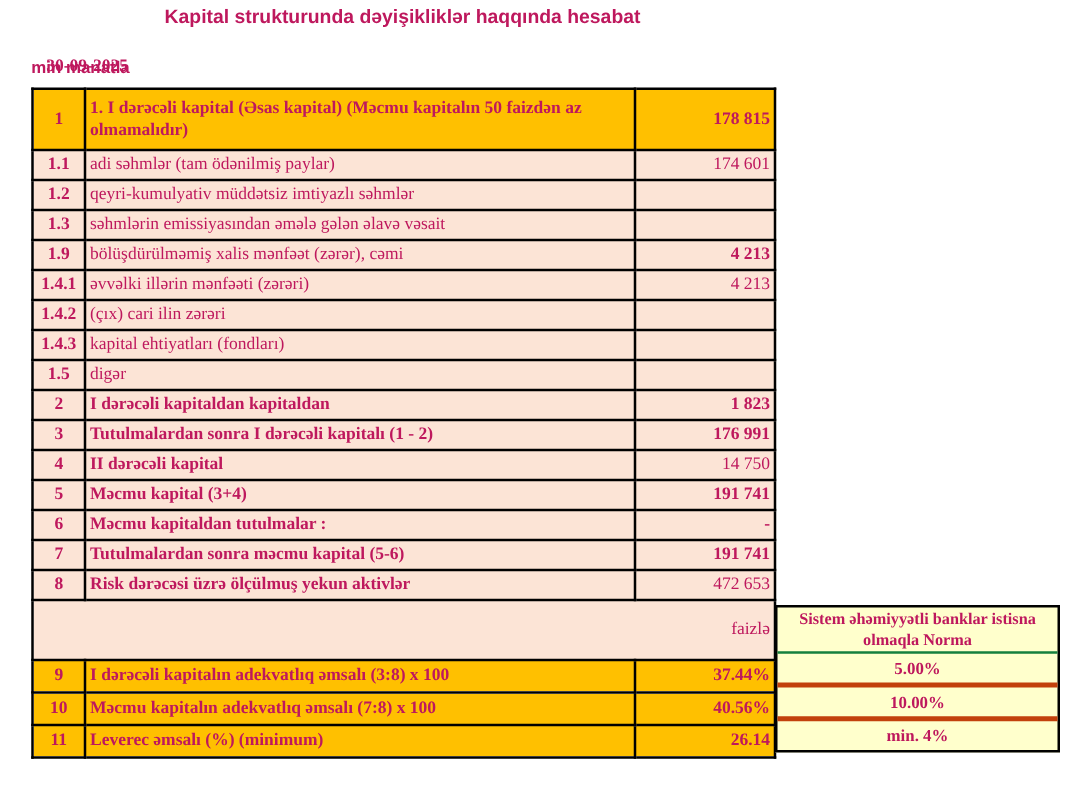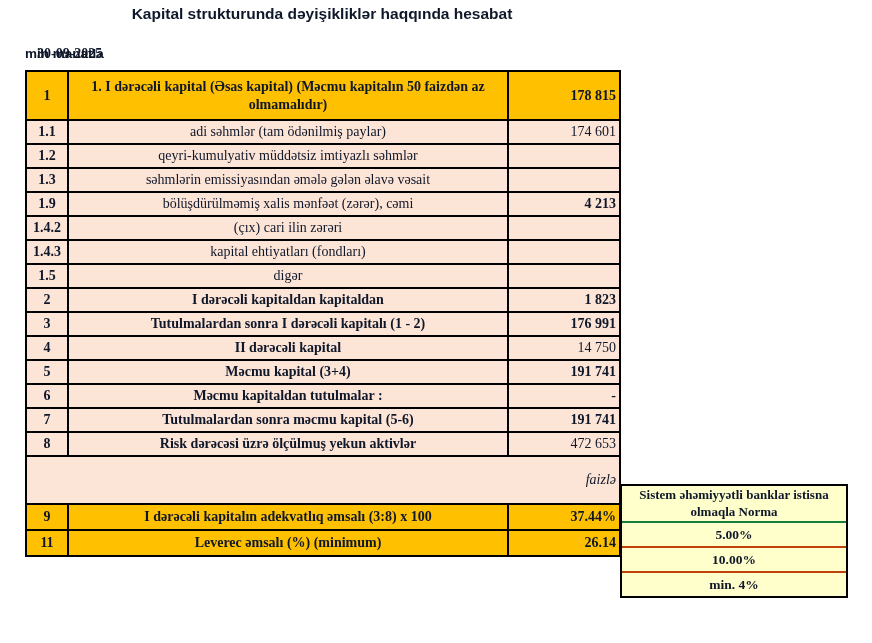--- a/index.html
+++ b/index.html
@@ -7,21 +7,21 @@
     padding: 0;
     background: #ffffff;
   }
   .page {
     position: relative;
     width: 872px;
     height: 617px;
     background: #ffffff;
     overflow: hidden;
     font-family: "Liberation Serif", "DejaVu Serif", serif;
-    color: #0f172a;
+    color: #be185d;
   }
   .report-title {
     position: absolute;
     left: 25px;
     top: 5px;
     width: 594px;
     text-align: center;
     font-family: "Liberation Sans", "DejaVu Sans", sans-serif;
     font-weight: bold;
     font-size: 15.5px;
@@ -60,39 +60,38 @@
     overflow: hidden;
     vertical-align: middle;
   }
   td.cell-num {
     text-align: center;
     font-weight: bold;
     font-size: 13px;
     padding: 0 1px;
   }
   td.cell-label {
-    text-align: center;
+    text-align: left;
     padding-left: 4px;
     line-height: 1.22;
   }
   td.cell-value {
     text-align: right;
     padding-right: 4px;
     font-size: 13.5px;
   }
   td.cell-value.bold { font-weight: bold; }
   tr.row-orange { background: #FFC000; height: 49px; }
   tr.row-orange td.cell-label { font-weight: bold; }
   tr.row-sub { background: #FCE4D6; height: 24px; }
   tr.row-main { background: #FCE4D6; height: 24px; }
   tr.row-main td.cell-label { font-weight: bold; }
   tr.row-note { background: #FCE4D6; height: 48px; }
   td.cell-note {
     text-align: right;
-    font-style: italic;
     padding-right: 9px;
     font-size: 14px;
     margin-left: 33px;
   }
   tr.row-ratio { background: #FFC000; height: 26px; }
   tr.row-ratio td.cell-label { font-weight: bold; }
   .norm-box {
     position: absolute;
     left: 620px;
     top: 484px;
@@ -112,21 +111,21 @@
     line-height: 1.3;
     padding: 1px 6px;
     box-sizing: border-box;
   }
   .norm-cell {
     height: 23px;
     line-height: 23px;
     text-align: center;
     font-weight: bold;
     font-size: 13.5px;
-    border-bottom: 2px solid #c2410c;
+    border-bottom: 4px solid #c2410c;
   }
   .norm-cell:last-child { border-bottom: none; }
 </style>
 </head>
 <body>
 
 <div class="page">
 
   <div class="report-title">Kapital strukturunda dəyişikliklər haqqında hesabat</div>
 
@@ -160,20 +159,25 @@
           <td class="cell-num">1.3</td>
           <td class="cell-label">səhmlərin emissiyasından əmələ gələn  əlavə vəsait</td>
           <td class="cell-value"></td>
         </tr>
         <tr class="row-sub">
           <td class="cell-num">1.9</td>
           <td class="cell-label">bölüşdürülməmiş xalis mənfəət (zərər), cəmi</td>
           <td class="cell-value bold">4 213</td>
         </tr>
         <tr class="row-sub">
+          <td class="cell-num">1.4.1</td>
+          <td class="cell-label">əvvəlki illərin mənfəəti (zərəri)</td>
+          <td class="cell-value">4 213</td>
+        </tr>
+        <tr class="row-sub">
           <td class="cell-num">1.4.2</td>
           <td class="cell-label">(çıx) cari ilin zərəri</td>
           <td class="cell-value"></td>
         </tr>
         <tr class="row-sub">
           <td class="cell-num">1.4.3</td>
           <td class="cell-label">kapital ehtiyatları (fondları)</td>
           <td class="cell-value"></td>
         </tr>
         <tr class="row-sub">
@@ -216,20 +220,25 @@
           <td class="cell-label">Risk dərəcəsi üzrə ölçülmuş  yekun aktivlər</td>
           <td class="cell-value">472 653</td>
         </tr>
         <tr class="row-note">
           <td colspan="3" class="cell-note">faizlə</td>
         </tr>
         <tr class="row-ratio">
           <td class="cell-num">9</td>
           <td class="cell-label">I dərəcəli  kapitalın  adekvatlıq əmsalı (3:8) x 100</td>
           <td class="cell-value bold">37.44%</td>
+        </tr>
+        <tr class="row-ratio">
+          <td class="cell-num">10</td>
+          <td class="cell-label">Məcmu kapitalın  adekvatlıq  əmsalı (7:8) x 100</td>
+          <td class="cell-value bold">40.56%</td>
         </tr>
         <tr class="row-ratio">
           <td class="cell-num">11</td>
           <td class="cell-label">Leverec əmsalı (%) (minimum)</td>
           <td class="cell-value bold">26.14</td>
         </tr>
       </tbody>
   </table>
 
   <div class="norm-box">

